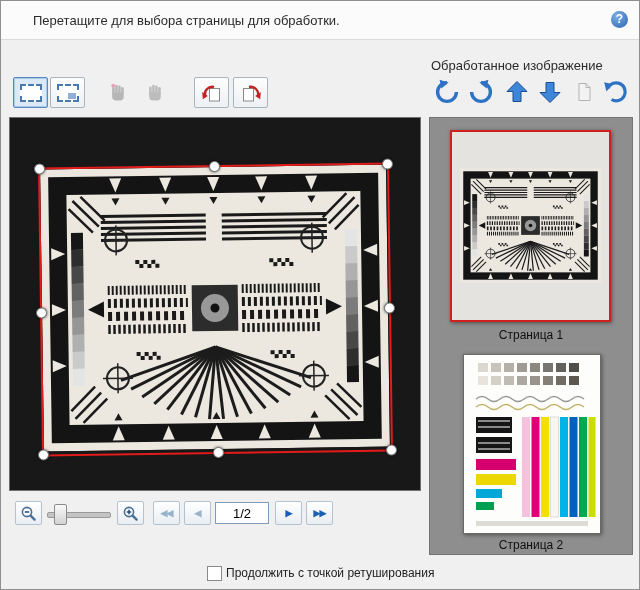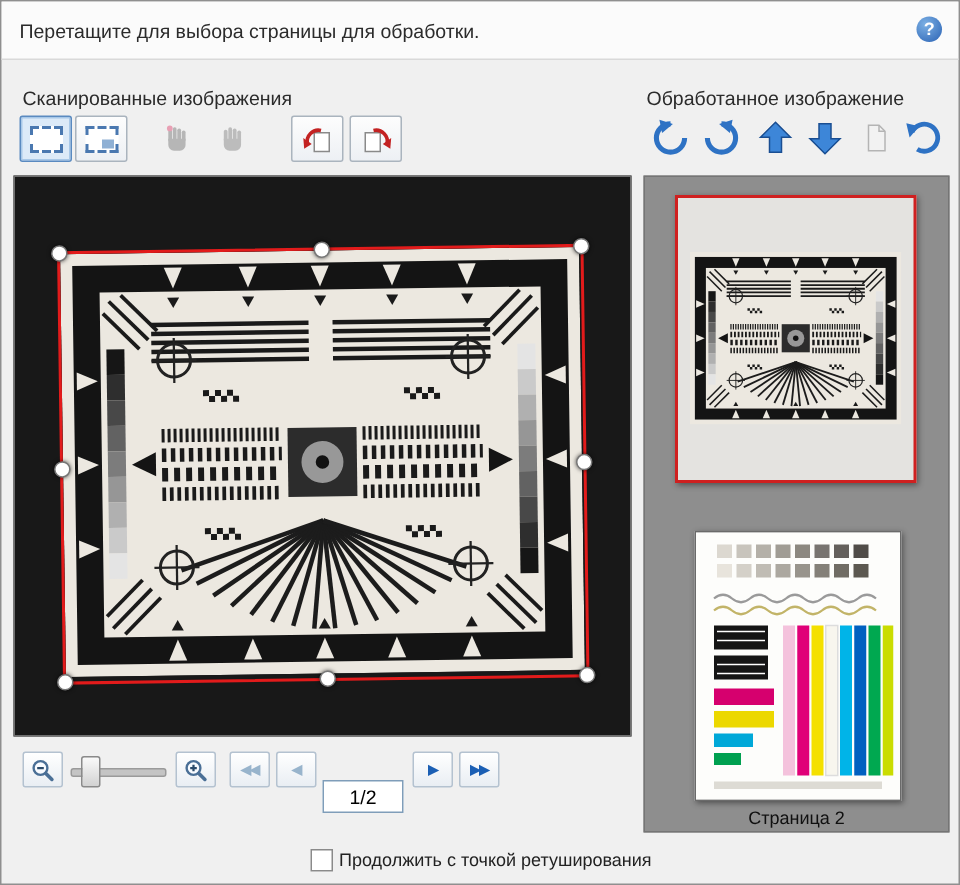--- a/index.html
+++ b/index.html
@@ -3,21 +3,21 @@
 <meta charset="utf-8">
 <style>
   html,body{margin:0;padding:0;background:#e4e4e4;}
   .window{
     position:relative;width:640px;height:590px;box-sizing:border-box;
     background:#f0f0f0;border:1px solid #8f8f8f;overflow:hidden;
     font-family:"Liberation Sans",sans-serif;color:#2b2b2b;
   }
   
   .topbar{position:absolute;left:0;top:0;width:100%;height:38px;background:#fbfbfb;border-bottom:1px solid #d9d9d9;}
-  .instruction{position:absolute;left:12px;top:12px;font-size:13px;color:#2b2b2b;}
+  .instruction{position:absolute;left:32px;top:12px;font-size:13px;color:#2b2b2b;}
   .trouble-link{position:absolute;right:34px;top:12px;font-size:13px;color:#1558b0;text-decoration:underline;cursor:pointer;}
   .help-badge{position:absolute;right:11px;top:10px;width:17px;height:17px;border-radius:50%;
     background:radial-gradient(circle at 35% 30%,#7cb0e4,#2a62b4);color:#fff;font-size:12px;font-weight:bold;
     text-align:center;line-height:17px;cursor:pointer;}
   
   .panel-title{position:absolute;top:57px;font-size:13px;color:#2b2b2b;}
   .title-left{left:14px;} .title-right{left:430px;}
   
   .tbtn{position:absolute;top:76px;width:35px;height:31px;box-sizing:border-box;padding:0;
     background:linear-gradient(#fdfdfd,#edf0f4);border:1px solid #aab4be;border-radius:2px;
@@ -43,21 +43,21 @@
   
   .smbtn{position:absolute;top:500px;width:27px;height:24px;box-sizing:border-box;padding:0;
     background:linear-gradient(#ffffff,#e9eef3);border:1px solid #b4c2d0;border-radius:2px;
     display:flex;align-items:center;justify-content:center;cursor:pointer;font-family:inherit;}
   .navglyph{font-size:9px;font-weight:bold;letter-spacing:-1px;}
   .nav-dis{color:#98b4cc;} .nav-en{color:#1b5fb4;}
   .slider-track{position:absolute;left:46px;top:511px;width:62px;height:4px;background:#c4c4c4;border:1px solid #9a9a9a;border-radius:2px;cursor:pointer;}
   .slider-thumb{position:absolute;left:53px;top:503px;width:11px;height:19px;background:linear-gradient(#fafafa,#d2d2d2);
     border:1px solid #8a8a8a;border-radius:2px;cursor:pointer;}
   .pagefield{position:absolute;left:214px;top:501px;width:54px;height:22px;border:1px solid #7f9db9;
-    text-align:center;font-size:13px;font-family:inherit;box-sizing:border-box;background:#fff;margin-top:18px;}
+    text-align:center;font-size:13px;font-family:inherit;box-sizing:border-box;background:#fff;}
   
   .thumbs{position:absolute;left:428px;top:116px;width:204px;height:438px;background:#8e8e8e;border:1px solid #757575;box-sizing:border-box;}
   .thumb{position:absolute;box-sizing:border-box;cursor:pointer;}
   .thumb1{left:20px;top:12px;width:161px;height:192px;background:#e4e3e0;border:2px solid #cf2020;box-shadow:1px 1px 4px rgba(0,0,0,.45);}
   .thumb2{left:33px;top:236px;width:138px;height:180px;background:#ffffff;border:1px solid #6a6a6a;box-shadow:1px 1px 4px rgba(0,0,0,.45);}
   .tlabel{position:absolute;left:0;width:100%;text-align:center;font-size:12px;color:#101010;}
   
   .cb{position:absolute;left:206px;top:565px;width:13px;height:13px;background:#fff;border:1px solid #8a8a8a;cursor:pointer;}
   .cb-label{position:absolute;left:225px;top:565px;font-size:12px;color:#222;}
   .save{position:absolute;left:428px;top:560px;width:204px;height:25px;box-sizing:border-box;
@@ -221,21 +221,20 @@
         </g>
       </symbol>
     </defs>
   </svg>
 
   <div class="topbar">
     <span class="instruction">Перетащите для выбора страницы для обработки.</span>
     <span class="help-badge">?</span>
   </div>
 
-  <div class="panel-title title-left">Сканированные изображения</div>
   <div class="panel-title title-right">Обработанное изображение</div>
 
   <button class="tbtn sel" style="left:12px">
     <span class="dashsq"></span>
   </button>
   <button class="tbtn" style="left:49px">
     <span class="dashsq">
         <i></i>
       </span>
   </button>
@@ -365,20 +364,21 @@
       <polygon points="1.2,3.2 9.8,5.2 3.4,12.6" fill="#2e72c4"></polygon>
     </svg>
   </button>
 
   <div class="thumbs">
     <div class="thumb thumb1">
       <svg width="141" height="115" viewBox="0 0 346 282" style="position:absolute;left:8px;top:36px">
         <use href="#testchart"></use>
       </svg>
     </div>
+    <div class="tlabel" style="top:210px">Страница 1</div>
     <div class="thumb thumb2">
       <svg width="136" height="178" viewBox="0 0 136 178">
         <rect width="136" height="178" fill="#fdfdfb"></rect>
         <g>
           <rect x="14" y="8" width="10" height="9" fill="#dcd8d0"></rect>
             <rect x="27" y="8" width="10" height="9" fill="#c8c4bc"></rect>
             <rect x="40" y="8" width="10" height="9" fill="#b4b0a8"></rect>
             <rect x="53" y="8" width="10" height="9" fill="#a09c94"></rect>
             <rect x="66" y="8" width="10" height="9" fill="#8c8880"></rect>
             <rect x="79" y="8" width="10" height="9" fill="#787470"></rect>

